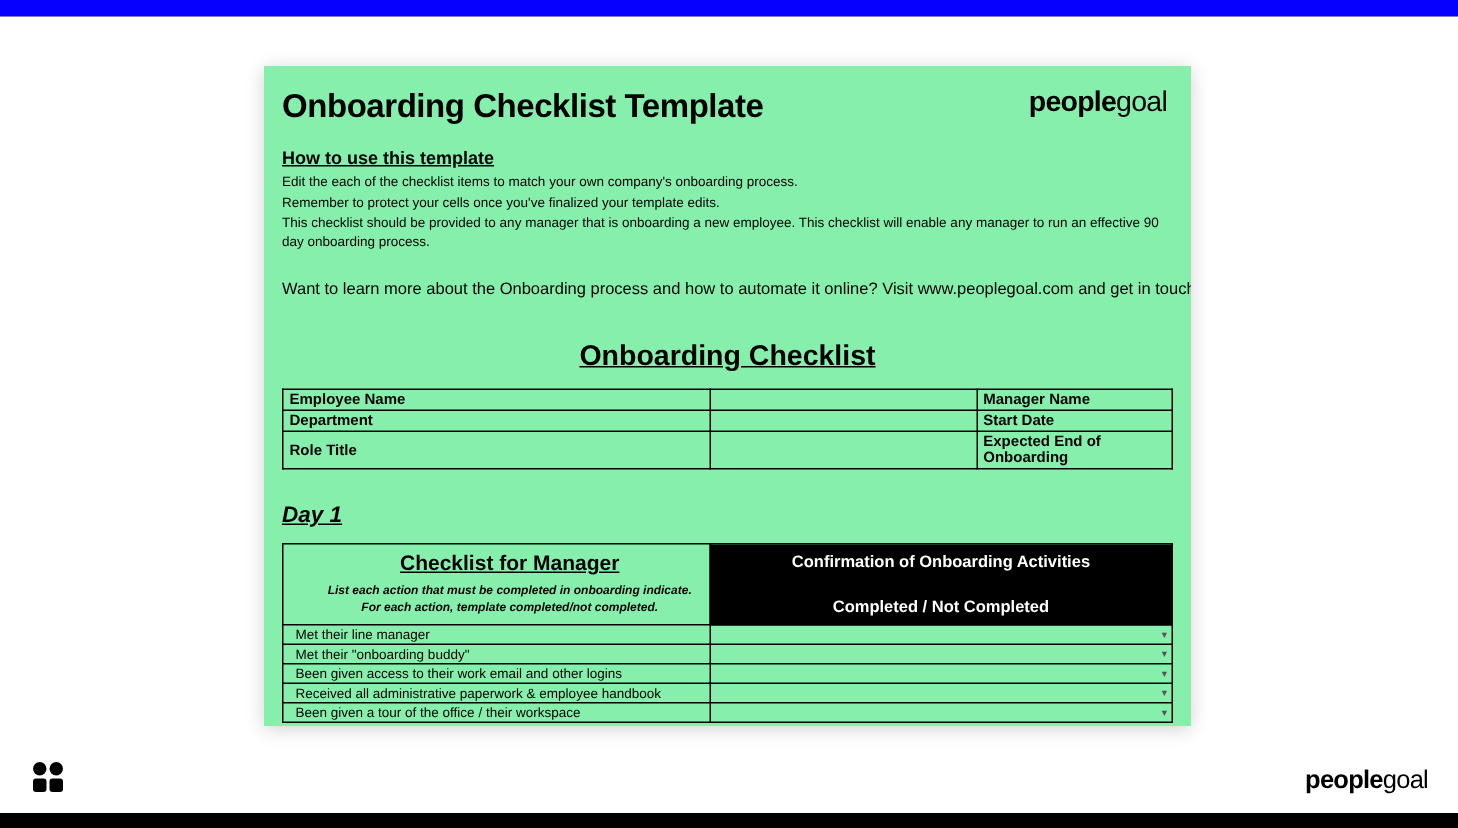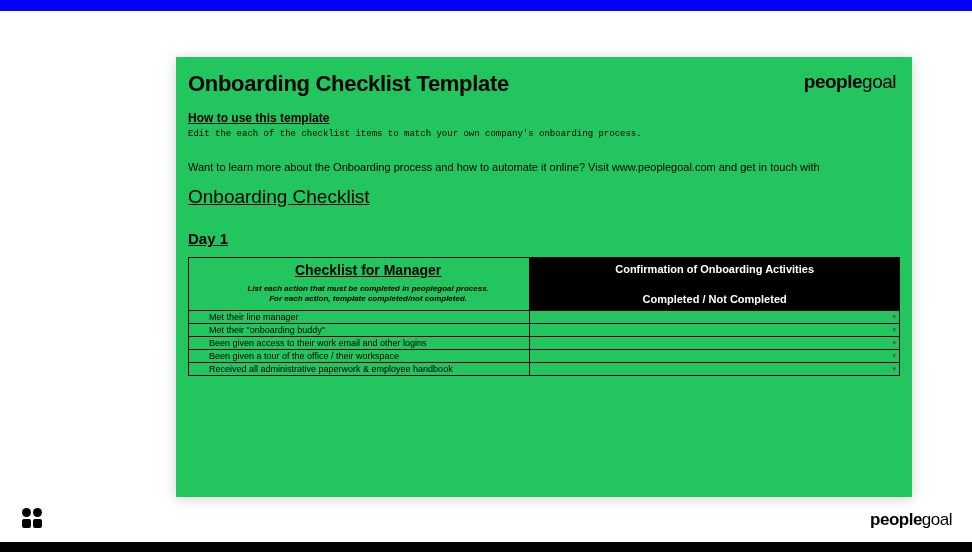--- a/index.html
+++ b/index.html
@@ -21,24 +21,24 @@
     }
     .white-area {
       width: 100%;
       height: 531px;
       background: #fff;
       position: relative;
     }
     .document {
       position: absolute;
       left: 176px;
-      top: 46px;
-      width: 736px;
+      top: 33px;
+      width: 618px;
       height: 440px;
-      background: #22c55e;
+      background: #86efac;
       box-shadow: 0 2px 12px rgba(0,0,0,0.18);
       overflow: hidden;
     }
     .doc-inner {
       padding: 14px 12px 0 12px;
     }
     .doc-header {
       display: flex;
       justify-content: space-between;
       align-items: flex-start;
@@ -67,34 +67,34 @@
       color: #000;
     }
     .instructions {
       margin-top: 3px;
     }
     .instructions p {
       font-size: 9px;
       color: #000;
       line-height: 1.4;
       margin-bottom: 1px;
-      font-family: Liberation Mono, monospace;
     }
     .learn-more {
       margin-top: 20px;
       font-size: 11px;
       color: #000;
       white-space: nowrap;
     }
     .section-title {
-      margin-top: 13px;
+      margin-top: 28px;
       font-size: 19px;
-      font-weight: 400;
+      font-weight: 700;
       text-decoration: underline;
       color: #000;
+      text-align: center;
     }
     .info-table {
       margin-top: 10px;
       width: 100%;
       border-collapse: collapse;
     }
     .info-table td {
       border: 1px solid #000;
       font-size: 10px;
       font-weight: 700;
@@ -103,20 +103,21 @@
     }
     .info-table .col1 { width: 48%; }
     .info-table .col2 { width: 30%; }
     .info-table .col3 { width: 22%; }
     .day-title {
       margin-top: 22px;
       font-size: 15px;
       font-weight: 800;
       text-decoration: underline;
       color: #000;
+      font-style: italic;
     }
     .checklist-table {
       margin-top: 10px;
       width: 100%;
       border-collapse: collapse;
     }
     .checklist-table th, .checklist-table td {
       border: 1px solid #000;
     }
     .checklist-header-left {
@@ -149,21 +150,21 @@
       font-size: 11px;
       font-weight: 700;
       margin-bottom: 18px;
     }
     .checklist-header-right .completed-label {
       font-size: 11px;
       font-weight: 700;
     }
     .checklist-table .item-row td {
       font-size: 9px;
-      padding: 1px 20px;
+      padding: 1px 8px;
       height: 12px;
     }
     .checklist-table .item-row .status-cell {
       position: relative;
     }
     .checklist-table .item-row .status-cell::after {
       content: "▾";
       position: absolute;
       right: 3px;
       top: 50%;
@@ -225,60 +226,81 @@
       <div class="doc-header">
         <div class="title">Onboarding Checklist Template</div>
         <div class="logo-top">
           <span>people</span><span class="light">goal</span>
         </div>
       </div>
 
       <div class="how-to-use">How to use this template</div>
       <div class="instructions">
         <p>Edit the each of the checklist items to match your own company's onboarding process.</p>
+        <p>Remember to protect your cells once you've finalized your template edits.</p>
+        <p>This checklist should be provided to any manager that is onboarding a new employee. This checklist will enable any manager to run an effective 90 day onboarding process.</p>
       </div>
 
       <div class="learn-more">Want to learn more about the Onboarding process and how to automate it online? Visit www.peoplegoal.com and get in touch with</div>
 
       <div class="section-title">Onboarding Checklist</div>
 
+      <table class="info-table">
+        <tbody>
+            <tr>
+          <td class="col1">Employee Name</td>
+          <td class="col2"></td>
+          <td class="col3">Manager Name</td>
+        </tr>
+        <tr>
+          <td>Department</td>
+          <td></td>
+          <td>Start Date</td>
+        </tr>
+        <tr>
+          <td>Role Title</td>
+          <td></td>
+          <td>Expected End of Onboarding</td>
+        </tr>
+      </tbody>
+        </table>
 
       <div class="day-title">Day 1</div>
 
       <table class="checklist-table">
         <tbody>
             <tr>
           <th class="checklist-header-left">
             <h3>Checklist for Manager</h3>
-            <p>List each action that must be completed in peoplegoal process.</p>
+            <p>List each action that must be completed in onboarding indicate.</p>
             <p>For each action, template completed/not completed.</p>
           </th>
           <th class="checklist-header-right">
             <div class="confirm-title">Confirmation of Onboarding Activities</div>
             <div class="completed-label">Completed / Not Completed</div>
           </th>
         </tr>
         <tr class="item-row">
               <td>Met their line manager</td>
               <td class="status-cell"></td>
             </tr>
         <tr class="item-row">
               <td>Met their "onboarding buddy"</td>
               <td class="status-cell"></td>
             </tr>
         <tr class="item-row">
               <td>Been given access to their work email and other logins</td>
               <td class="status-cell"></td>
             </tr>
         <tr class="item-row">
+              <td>Received all administrative paperwork &amp; employee handbook</td>
+              <td class="status-cell"></td>
+            </tr>
+        <tr class="item-row">
               <td>Been given a tour of the office / their workspace</td>
-              <td class="status-cell"></td>
-            </tr>
-        <tr class="item-row">
-              <td>Received all administrative paperwork &amp; employee handbook</td>
               <td class="status-cell"></td>
             </tr>
       </tbody>
         </table>
     </div>
   </div>
 
   <div class="footer-left">
     <div class="dots-row">
         <div class="dot"></div>

